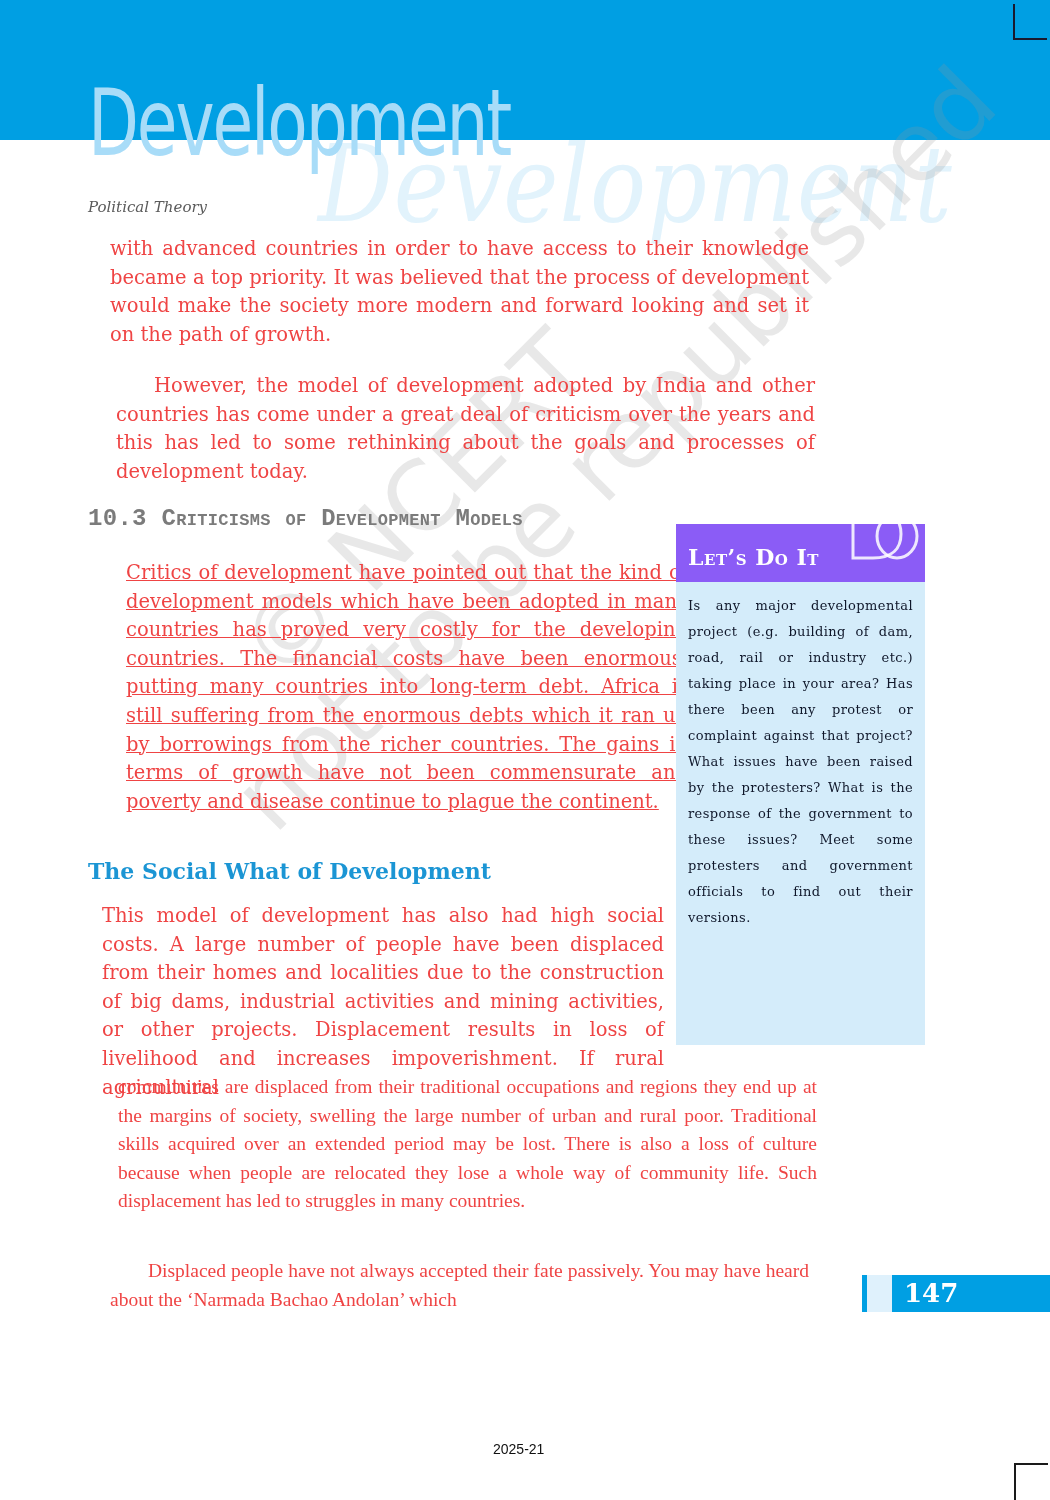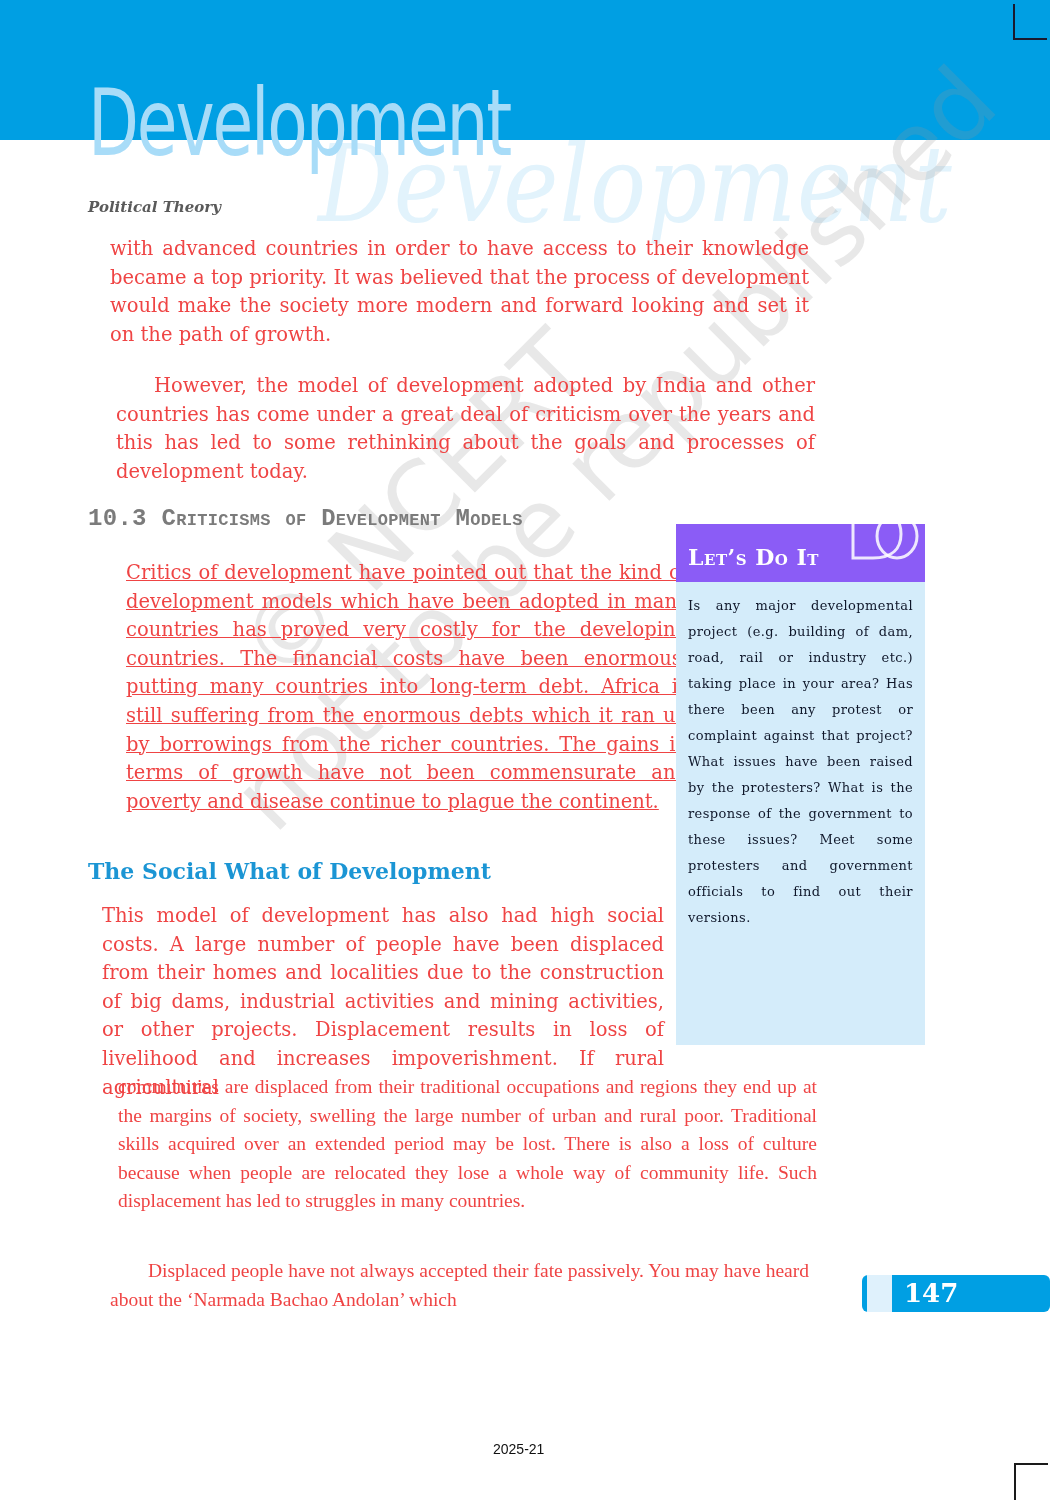--- a/index.html
+++ b/index.html
@@ -17,21 +17,21 @@
       font-size: 92px; line-height: 1; color: #a8dcf8; letter-spacing: -3px;
       transform: scaleX(0.72); transform-origin: left top; font-weight: normal;
     }
     .script-title {
       position: absolute; left: 318px; top: 132px; font-family: "DejaVu Serif", serif;
       font-style: italic; font-size: 106px; line-height: 1; color: #e2f3fc;
       transform: scaleX(0.88); transform-origin: left top; letter-spacing: 1px;
     }
     .book-name {
       position: absolute; left: 88px; top: 198px; font-style: italic; font-size: 15px;
-      color: #5a5a5a; font-family: "DejaVu Serif", serif; font-weight: bold;
+      color: #5a5a5a; font-family: "DejaVu Serif", serif;
     }
     .text { position: absolute; font-size: 19.5px; line-height: 28.6px; text-align: justify; color: #ef4444; margin-left: 22px; }
     .text p { margin: 0; }
     .indent { text-indent: 38px; }
     .p1 { left: 88px; top: 235px; width: 699px; }
     .p2 { left: 94px; top: 372px; width: 699px; }
     .sec-head {
       position: absolute; left: 88px; top: 505px; font-size: 24px; font-weight: bold;
       color: #7b7b7b; font-variant: small-caps; letter-spacing: 0.3px; font-family: Liberation Mono, monospace;
     }
@@ -53,21 +53,21 @@
     }
     .box-title {
       position: absolute; left: 12px; top: 20px; font-size: 22px; font-weight: bold;
       color: #ffffff; font-variant: small-caps; letter-spacing: 0.5px;
     }
     .box-logo { position: absolute; right: 4px; top: -20px; width: 72px; height: 60px; }
     .box-body {
       padding: 11px 12px 0 12px; font-size: 13px; line-height: 26px;
       text-align: justify; color: #0f172a; letter-spacing: 0.4px;
     }
-    .page-num-wrap { position: absolute; left: 862px; top: 1275px; width: 188px; height: 37px; background: #009fe3; border-radius: 6px; }
+    .page-num-wrap { position: absolute; left: 862px; top: 1275px; width: 188px; height: 37px; background: #009fe3; }
     .page-num-light { position: absolute; left: 5px; top: 0; width: 25px; height: 37px; background: #dff1fc; }
     .page-num {
       position: absolute; left: 42px; top: 3px; font-size: 26px; font-weight: bold;
       color: #ffffff; font-family: "DejaVu Serif", serif;
     }
     .year {
       position: absolute; left: 493px; top: 1441px; font-family: "Liberation Sans", sans-serif;
       font-size: 14px; color: #111;
     }
     .watermark {

